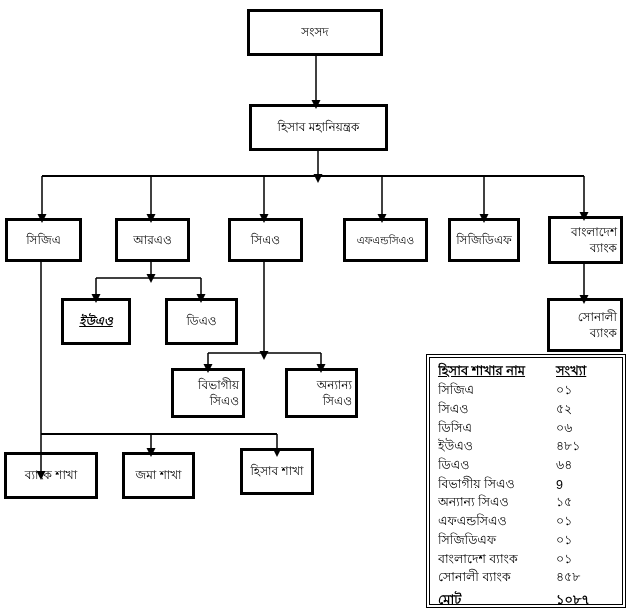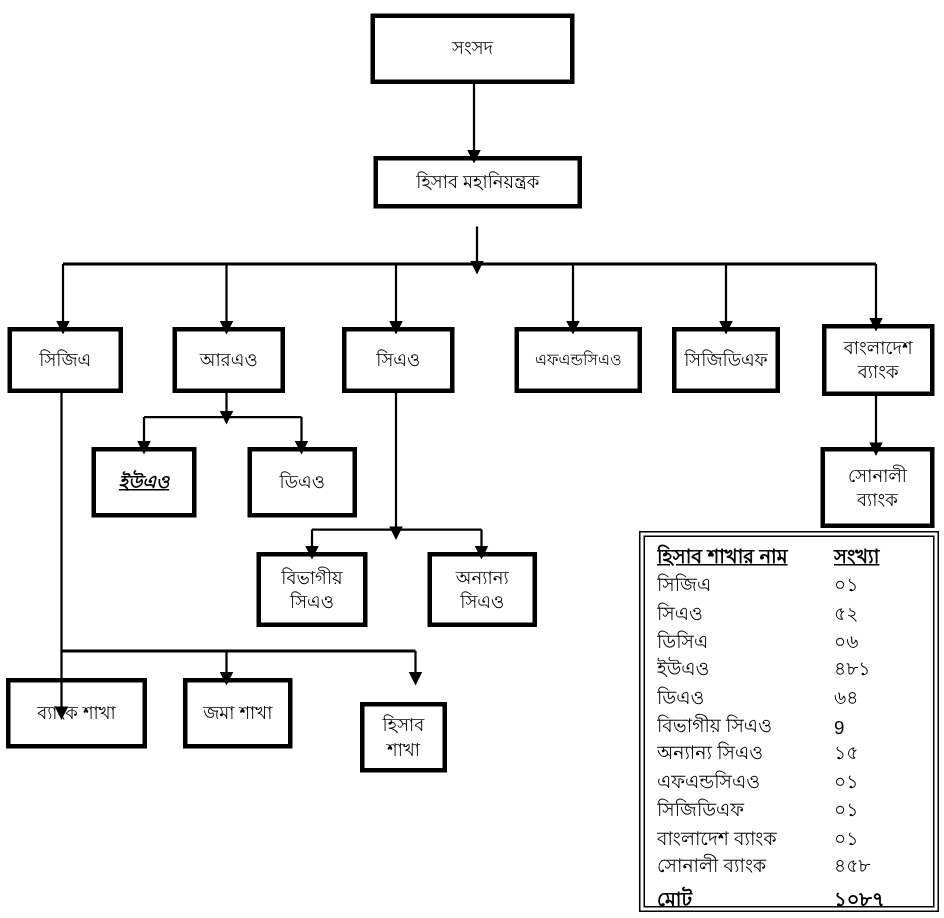--- a/index.html
+++ b/index.html
@@ -9,21 +9,21 @@
     overflow:hidden;
   }
   svg.connectors {
     position:absolute; left:0; top:0; width:629px; height:612px;
     z-index:2; pointer-events:none;
   }
   .node {
     position:absolute; z-index:1; box-sizing:border-box;
     border:3px solid #000; background:#fff;
     display:flex; align-items:center; justify-content:center;
-    text-align:center; font-size:12px; line-height:1.35; padding:1px 3px;
+    text-align:right; font-size:12px; line-height:1.35; padding:1px 3px;
   }
   .node .lbl { display:block; }
   .node.small { font-size:10.5px; }
   .node.breakall { word-break:break-all; line-height:1.25; }
   .node.emph .lbl { font-weight:bold; font-style:italic; text-decoration:underline; }
   .summary {
     position:absolute; left:426px; top:354px; width:200px; height:254px;
     z-index:1; box-sizing:border-box; border:4px double #000; background:#fff;
     padding:3px 8px 0 8px; overflow:hidden; font-size:12.5px;
   }
@@ -35,21 +35,21 @@
   .t-total { font-weight:bold; margin-top:3px; height:20px; font-size:13px; }
 </style>
 </head>
 <body>
 
 <div class="stage">
 
   <div class="node" style="left:247px;top:9px;width:136px;height:47px">
     <span class="lbl">সংসদ</span>
   </div>
-  <div class="node" style="left:249px;top:104px;width:139px;height:35px">
+  <div class="node" style="left:249px;top:104px;width:139px;height:47px">
     <span class="lbl">হিসাব মহানিয়ন্ত্রক</span>
   </div>
   <div class="node" style="left:5px;top:218px;width:77px;height:44px">
     <span class="lbl">সিজিএ</span>
   </div>
   <div class="node" style="left:115px;top:218px;width:75px;height:44px">
     <span class="lbl">আরএও</span>
   </div>
   <div class="node" style="left:228px;top:218px;width:75px;height:44px">
     <span class="lbl">সিএও</span>
@@ -77,21 +77,21 @@
   </div>
   <div class="node" style="left:547px;top:298px;width:76px;height:54px">
     <span class="lbl">সোনালী ব্যাংক</span>
   </div>
   <div class="node" style="left:4px;top:452px;width:94px;height:47px">
     <span class="lbl">ব্যাংক শাখা</span>
   </div>
   <div class="node" style="left:122px;top:452px;width:73px;height:47px">
     <span class="lbl">জমা শাখা</span>
   </div>
-  <div class="node" style="left:240px;top:468px;width:58px;height:47px">
+  <div class="node" style="left:240px;top:448px;width:74px;height:47px">
     <span class="lbl">হিসাব শাখা</span>
   </div>
 
   <div class="summary">
     <div class="t-header">
       <span class="t-name"><span>হিসাব শাখার নাম</span></span>
       <span class="t-count"><span>সংখ্যা</span></span>
     </div>
     <div class="t-row">
         <span class="t-name">সিজিএ</span>

